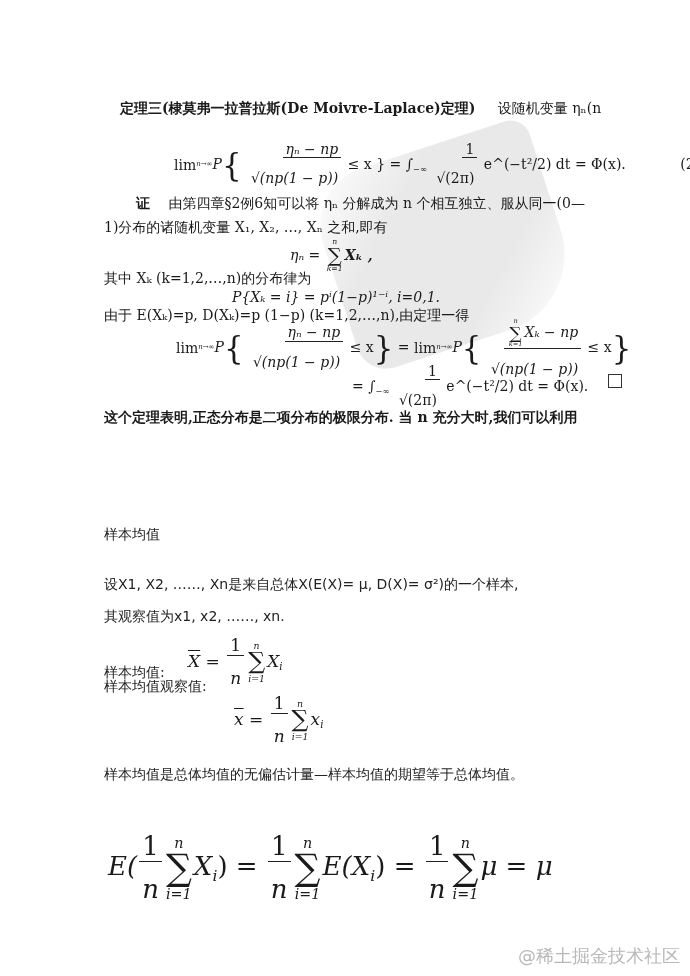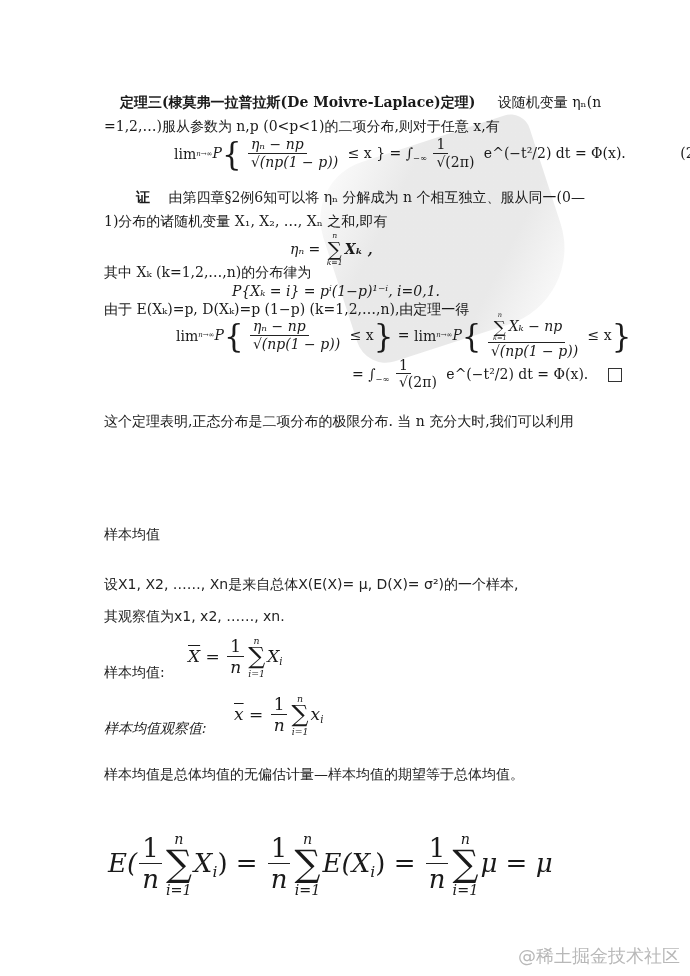--- a/index.html
+++ b/index.html
@@ -1,26 +1,26 @@
 <!DOCTYPE html>
 <html><head>
 <meta charset="utf-8">
 <style>
   html, body { margin:0; padding:0; background:#ffffff; }
   body { width:690px; height:976px; position:relative; overflow:hidden;
          font-family:"DejaVu Serif", serif; color:#111; }
-  .scan { position:absolute; left:0; top:0; width:620px; height:460px; }
+  .scan { position:absolute; left:0; top:6px; width:620px; height:460px; }
   .stamp { position:absolute; left:330px; top:140px; width:230px; height:200px;
            background:linear-gradient(135deg, rgba(225,225,225,0) 0%, rgba(215,215,215,0.55) 30%, rgba(215,215,215,0.55) 70%, rgba(225,225,225,0) 100%);
            transform:rotate(-18deg); border-radius:60px 20px 80px 30px; }
   .bk { position:absolute; font-size:14px; line-height:18px; white-space:nowrap; color:#1a1a1a; }
   .bk b { font-weight:bold; }
   .it { font-style:italic; }
   .math { position:absolute; white-space:nowrap; font-family:"DejaVu Serif", serif; color:#1a1a1a; }
-  .frac { display:inline-flex; flex-direction:column; align-items:flex-start; vertical-align:middle; margin:0 2px; }
+  .frac { display:inline-flex; flex-direction:column; align-items:flex-end; vertical-align:middle; margin:0 2px;gap:12px; }
   .frac .num { border-bottom:1px solid #222; padding:0 3px; line-height:1.1; }
   .frac .den { padding:0 3px; line-height:1.2; }
   .sum { display:inline-flex; flex-direction:column; align-items:center; vertical-align:middle; margin:0 2px; }
   .sum .top, .sum .bot { font-size:0.55em; line-height:1; font-style:italic; }
   .sum .sig { font-size:1.4em; line-height:1; }
   .big { font-size:2.2em; font-weight:200; vertical-align:middle; }
   .sub { font-size:0.6em; vertical-align:-0.35em; }
   .qed { position:absolute; left:608px; top:368px; width:12px; height:12px; border:1px solid #333; }
   .lim { display:inline-flex; flex-direction:row; align-items:center; vertical-align:middle; }
   .lim .l { line-height:1; }
@@ -32,21 +32,20 @@
 </head>
 <body>
 
 <div class="scan">
   <div class="stamp"></div>
 
   <div class="bk" style="left:120px;top:93px;">
     <b>定理三(棣莫弗一拉普拉斯(De Moivre-Laplace)定理)</b>
     <span style="margin-left:18px;">设随机变量 ηₙ(n</span>
   </div>
-  <div class="bk" style="left:104px;top:117px;">=1,2,…)服从参数为 n,p (0&lt;p&lt;1)的二项分布,则对于任意 x,有</div>
 
   <div class="math" style="left:174px;top:136px;font-size:14px;">
     <span class="lim">
         <span class="l">lim</span>
         <span class="u">n→∞</span>
       </span><span class="it">P</span><span class="big">{</span>
     <span class="frac">
         <span class="num it">ηₙ − np</span>
         <span class="den it">√(np(1 − p))</span>
       </span>
@@ -106,42 +105,42 @@
   <div class="math" style="left:352px;top:358px;font-size:14px;">
     <span>= ∫</span><span class="sub">−∞</span>
     <span class="frac">
         <span class="num">1</span>
         <span class="den">√(2π)</span>
       </span>
     <span>e^(−t²/2) dt = Φ(x).</span>
   </div>
   <div class="qed"></div>
 
-  <div class="bk" style="left:104px;top:402px;font-weight:normal;margin-top:10px;">这个定理表明,正态分布是二项分布的极限分布. 当 n 充分大时,我们可以利用</div>
+  <div class="bk" style="left:104px;top:402px;font-weight:bold;">这个定理表明,正态分布是二项分布的极限分布. 当 n 充分大时,我们可以利用</div>
 </div>
 
 <div class="note" style="left:104px;top:526px;">样本均值</div>
 <div class="note" style="left:104px;top:576px;">设X1, X2, ……, Xn是来自总体X(E(X)= μ, D(X)= σ²)的一个样本,</div>
 <div class="note" style="left:104px;top:608px;">其观察值为x1, x2, ……, xn.</div>
 
 <div class="note" style="left:104px;top:664px;">样本均值:</div>
 <div class="math" style="left:188px;top:636px;font-size:17px;font-family:'DejaVu Serif',serif;">
   <span class="it ovl">X</span>
   <span>=</span>
   <span class="frac">
       <span class="num">1</span>
       <span class="den it">n</span>
     </span><span class="sum">
       <span class="top">n</span>
       <span class="sig">∑</span>
       <span class="bot">i=1</span>
     </span><span class="it">X</span><span class="sub it">i</span>
 </div>
 
-<div class="note" style="left:104px;top:720px;font-style:italic;">样本均值观察值:</div>
+<div class="note" style="left:104px;top:678px;">样本均值观察值:</div>
 <div class="math" style="left:234px;top:694px;font-size:17px;">
   <span class="it ovl">x</span>
   <span>=</span>
   <span class="frac">
       <span class="num">1</span>
       <span class="den it">n</span>
     </span><span class="sum">
       <span class="top">n</span>
       <span class="sig">∑</span>
       <span class="bot">i=1</span>

